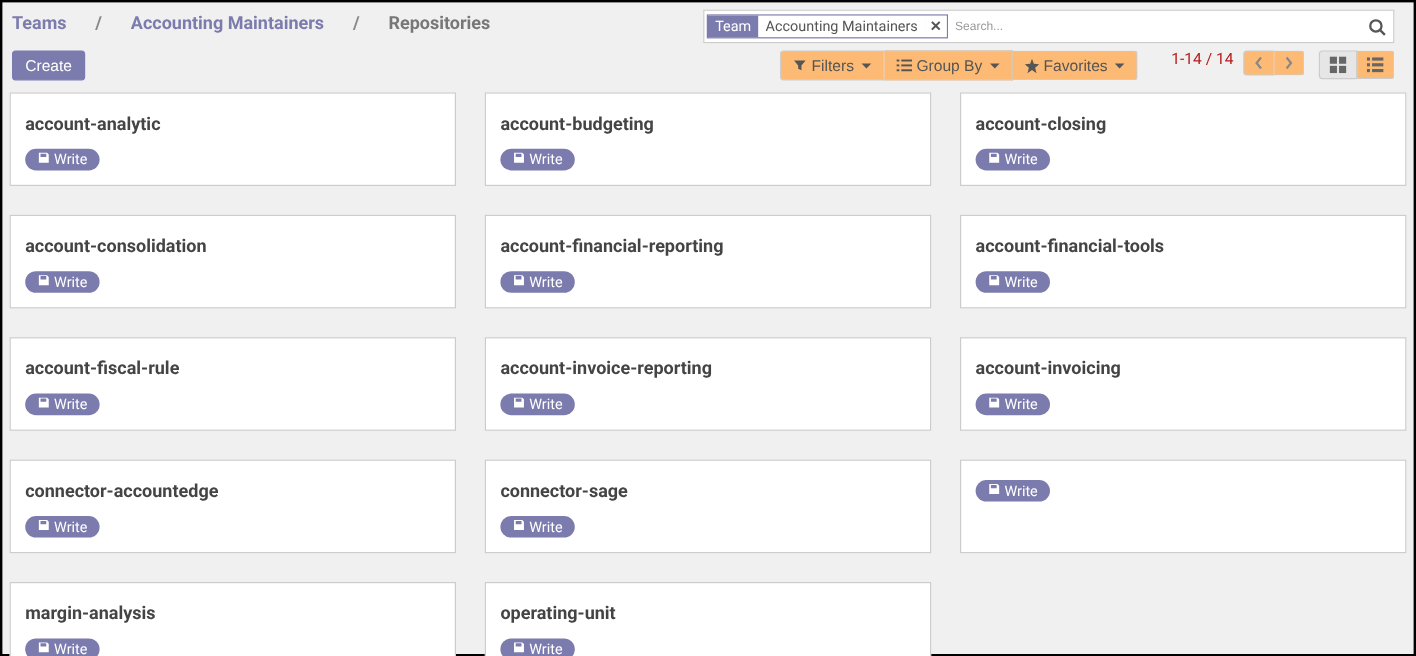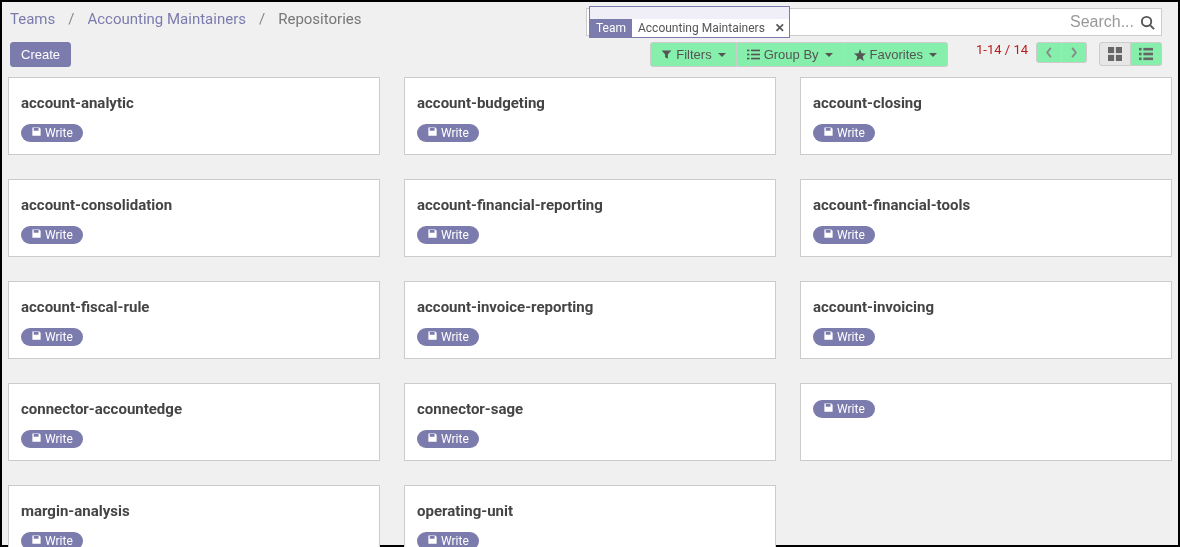--- a/index.html
+++ b/index.html
@@ -20,23 +20,24 @@
     height: 543px;
   }
   .header-row {
     display: flex;
     align-items: flex-start;
     padding: 6px 16px 0 8px;
   }
   .breadcrumb {
     display: flex;
     align-items: flex-start;
-    gap: 11px;
+    gap: 22px;
     font-size: 15px;
     padding-top: 2px;
+    font-weight: bold;
   }
   .breadcrumb a {
     color: #7c7bad;
     text-decoration: none;
     cursor: pointer;
   }
   .breadcrumb .sep {
     color: #888;
     margin: 0 2px;
   }
@@ -50,25 +51,25 @@
   .search-box {
     display: flex;
     align-items: center;
     background: #fff;
     border: 1px solid #ccc;
     height: 28px;
     padding: 2px 6px 2px 2px;
   }
   .search-facet {
     display: inline-flex;
-    align-items: flex-end;
+    align-items: flex-start;
     border: 1px solid #7c7bad;
     background: #f0eef7;
     font-size: 12px;
-    height: 32px;
+    height: 20px;
     overflow: hidden;
     border-radius: 0;
   }
   .facet-label {
     background: #7c7bad;
     color: #fff;
     padding: 2px 6px;
   }
   .facet-value {
     padding: 2px 6px;
@@ -83,24 +84,23 @@
     display: flex;
     align-items: center;
     font-size: 12px;
     font-weight: bold;
   }
   .search-input {
     flex: 1;
     border: none;
     outline: none;
     padding: 0 6px;
-    font-size: 16px;
+    font-size: 10px;
     color: #6d28d9;
     height: 100%;
-    text-align: right;
   }
   .search-input::placeholder {
     color: #999;
   }
   .search-icon {
     color: #666;
     cursor: pointer;
     display: flex;
     align-items: center;
   }
@@ -119,21 +119,21 @@
     display: inline-flex;
     align-items: center;
     gap: 4px;
   }
   .btn-primary {
     background: #7c7bad;
     color: #fff;
     border-color: #7c7bad;
   }
   .btn-default {
-    background: #86efac;
+    background: #fdba74;
     color: #555;
     border-color: #ccc;
   }
   .toolbar-filters {
     margin-left: auto;
     display: flex;
     gap: 0;
   }
   .toolbar-filters .btn {
     border-radius: 0;

